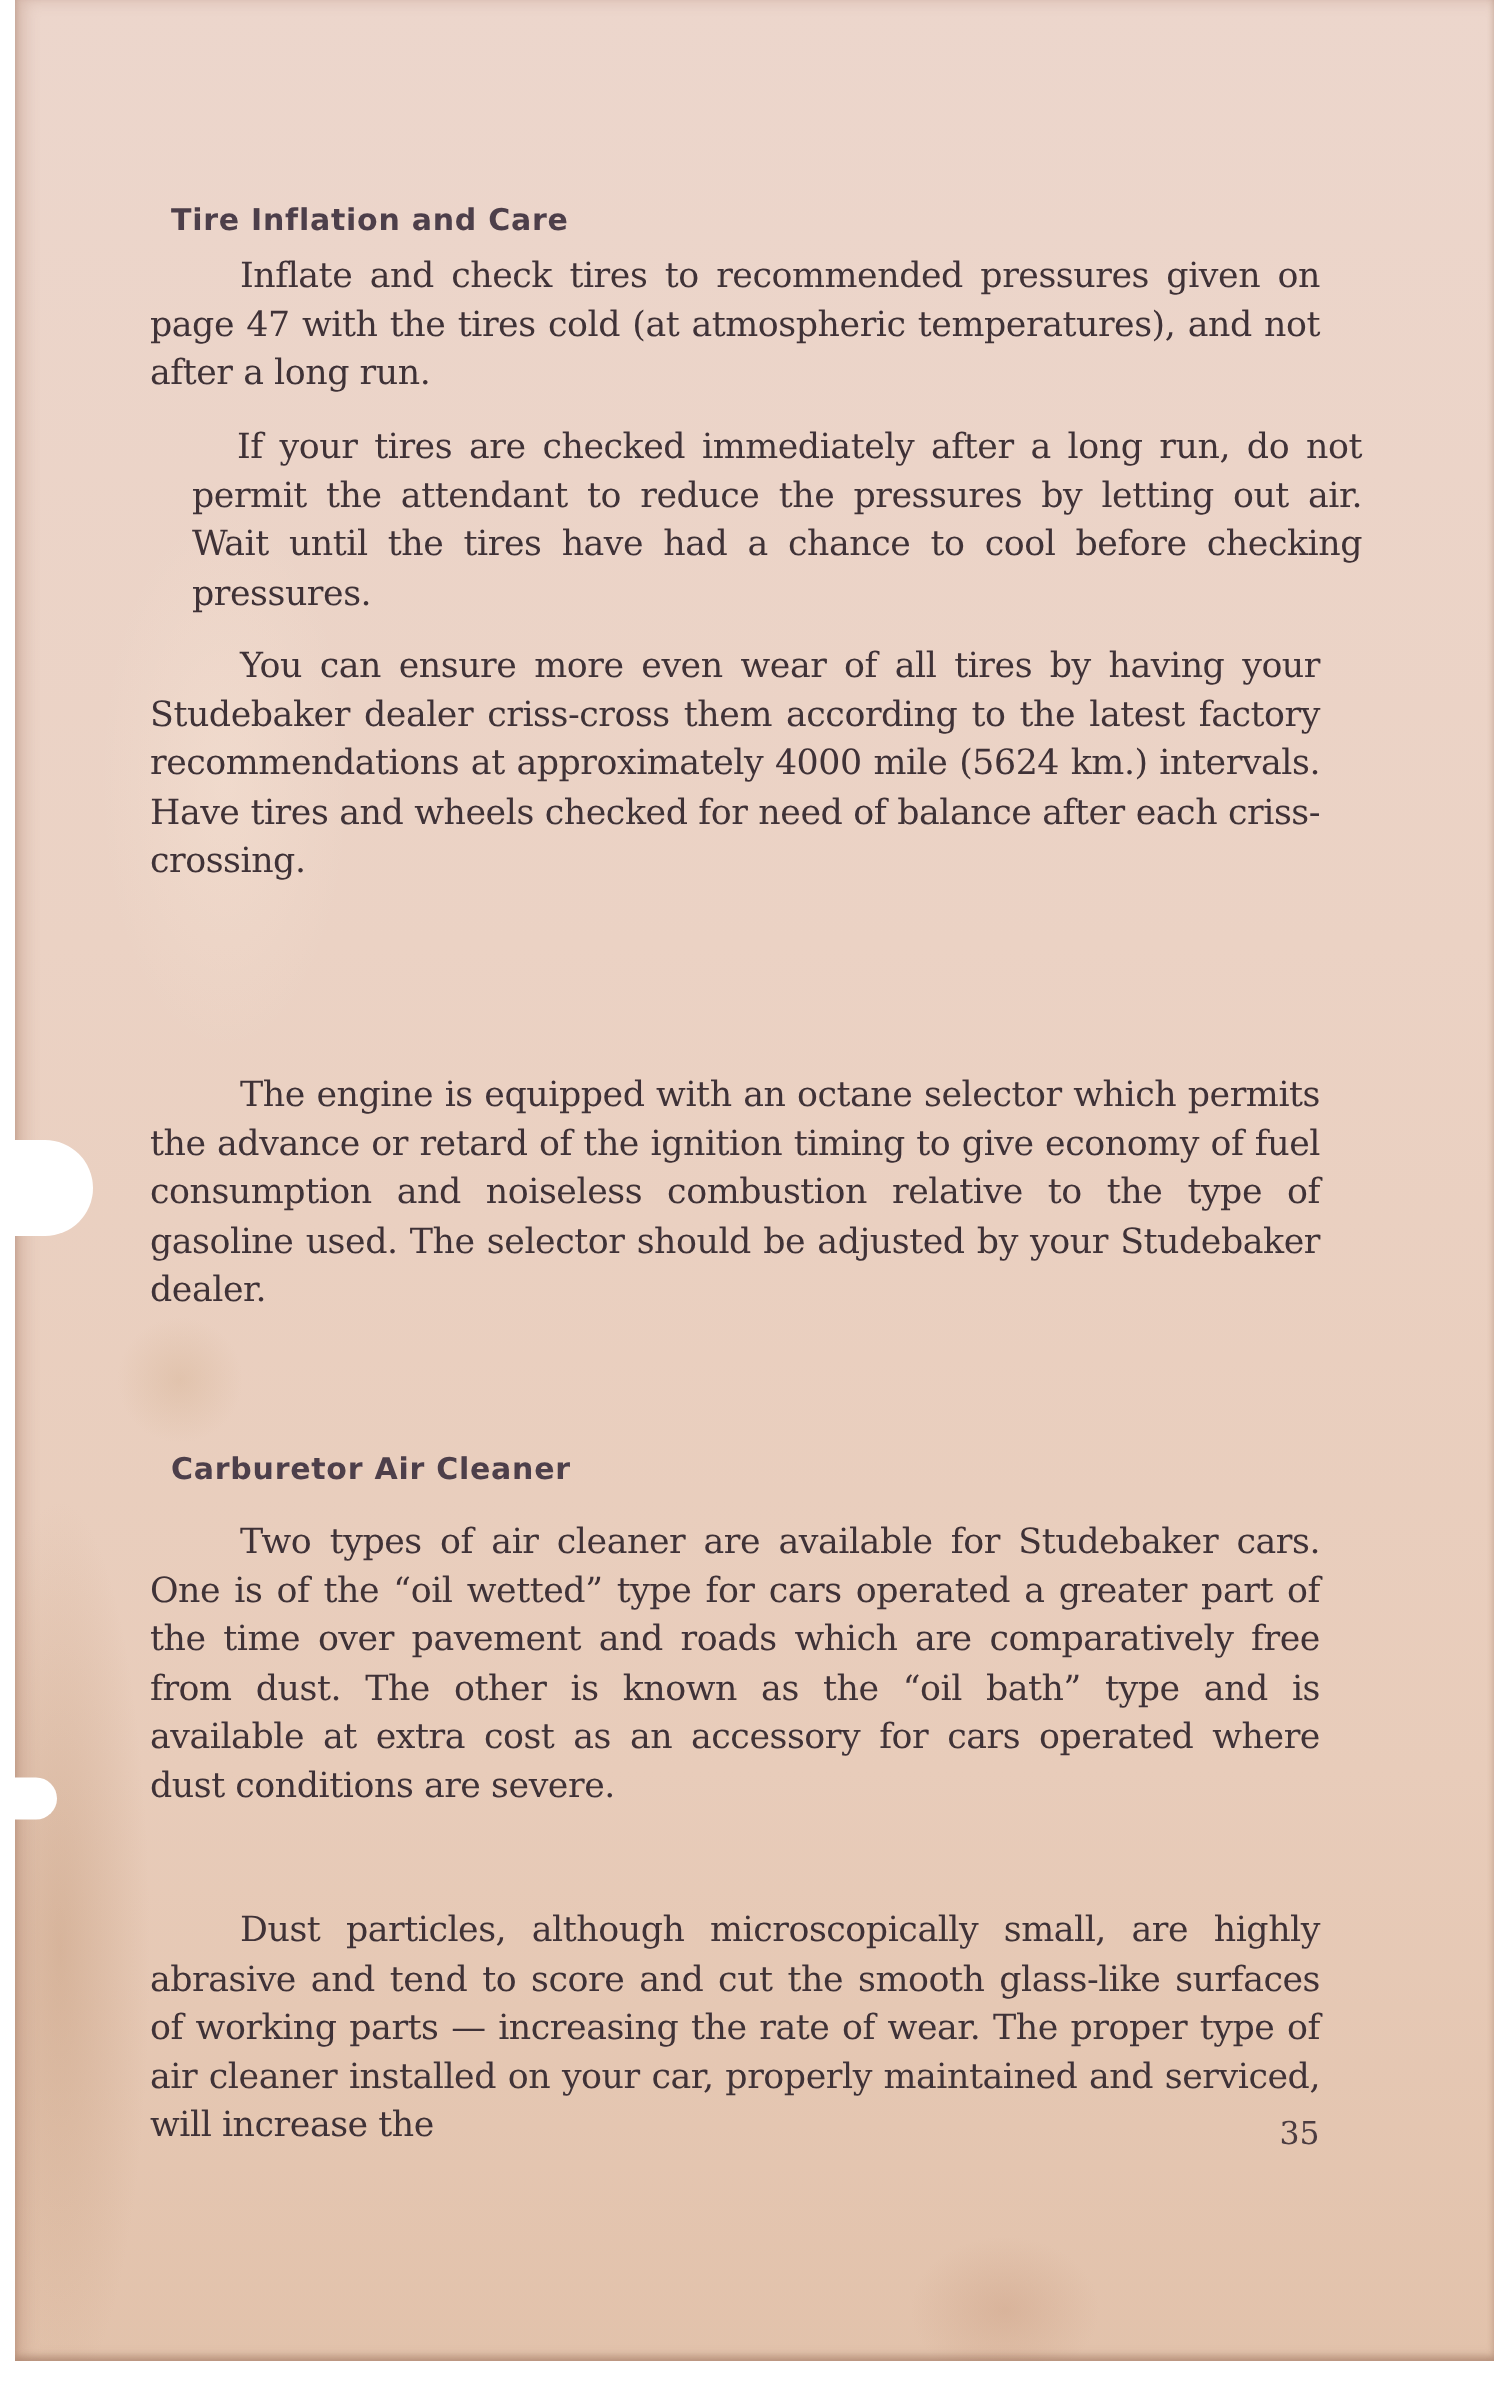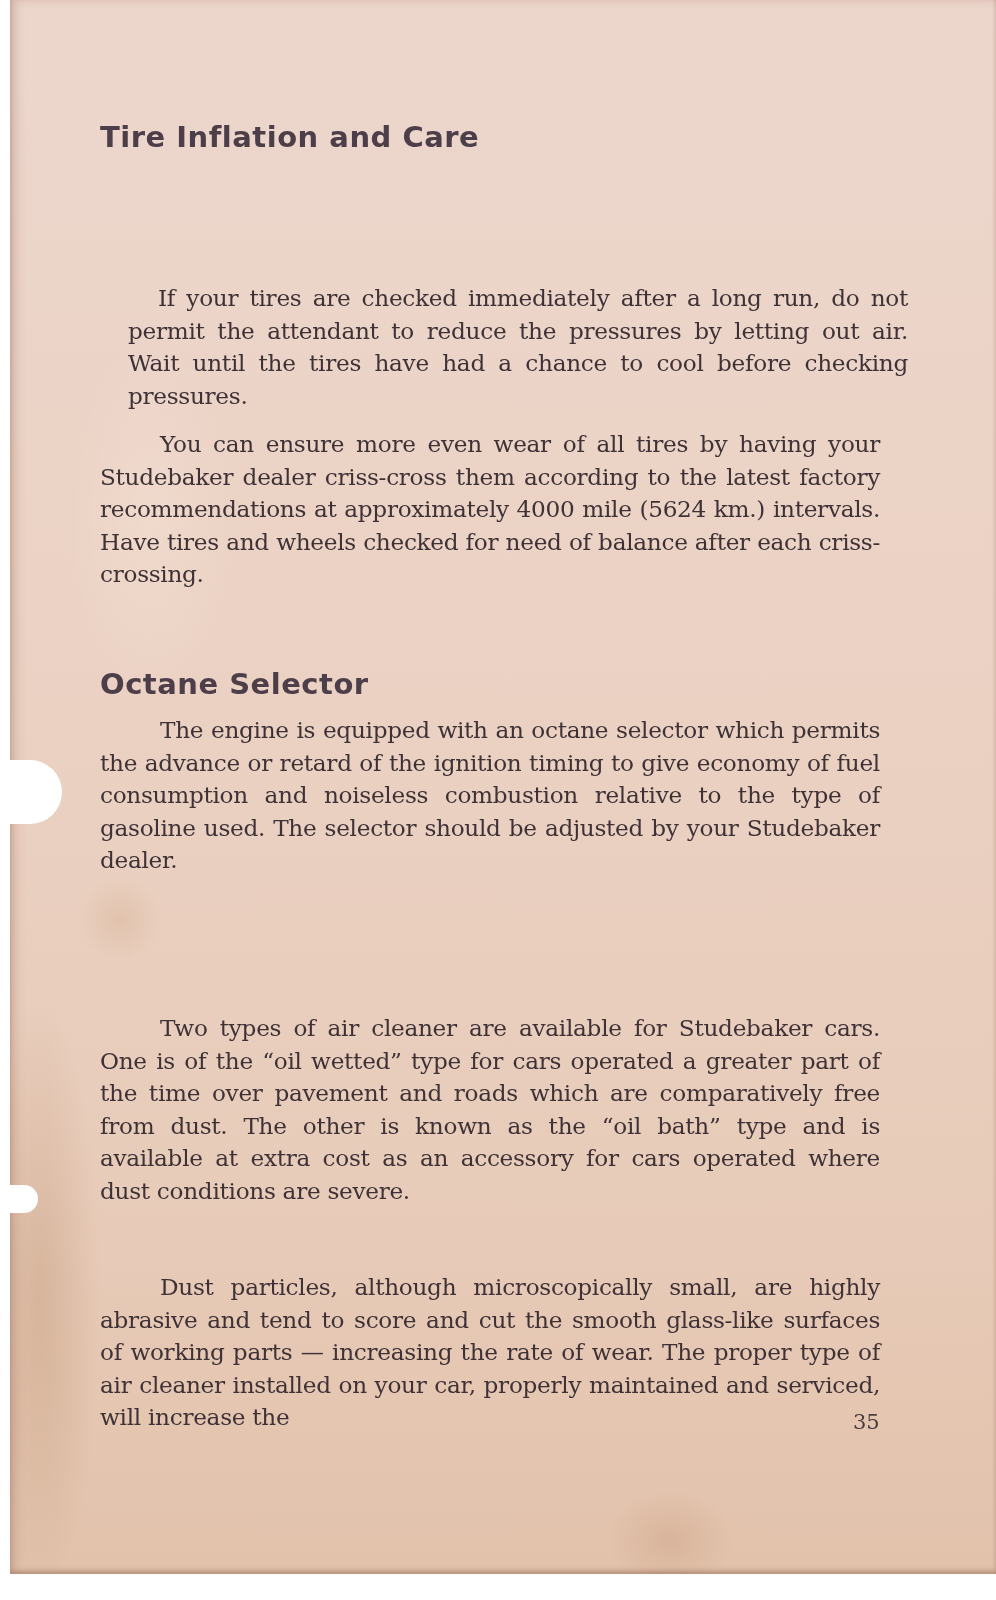--- a/index.html
+++ b/index.html
@@ -43,24 +43,24 @@
       width: 28px;
       height: 28px;
       background: #ffffff;
       border-radius: 0 14px 14px 0;
     }
     .heading {
       position: absolute;
       left: 90px;
       font-family: "DejaVu Sans", sans-serif;
       font-weight: bold;
-      font-size: 29px;
+      font-size: 20px;
       color: #4d3f4a;
       letter-spacing: 0.5px;
-      margin: 0;
+      margin: 14px;
       white-space: nowrap;
     }
     .para {
       position: absolute;
       left: 90px;
       width: 780px;
       font-family: "DejaVu Serif", serif;
       font-size: 23.2px;
       line-height: 32.6px;
       color: #3f3237;
@@ -81,23 +81,24 @@
     }
   </style>
 </head>
 <body>
 
 <div class="page">
   <div class="notch"></div>
   <div class="notch2"></div>
 
   <h2 class="heading" style="top:120px;">Tire Inflation and Care</h2>
+  <p class="para" style="top:168px;">Inflate and check tires to recommended pressures given on page 47 with the tires cold (at atmospheric temperatures), and not after a long run.</p>
   <p class="para indent-small" style="top:282px;">If your tires are checked immediately after a long run, do not permit the attendant to reduce the pressures by letting out air. Wait until the tires have had a chance to cool before checking pressures.</p>
   <p class="para" style="top:428px;">You can ensure more even wear of all tires by having your Studebaker dealer criss-cross them according to the latest factory recommendations at approximately 4000 mile (5624 km.) intervals. Have tires and wheels checked for need of balance after each criss-crossing.</p>
 
-  <h2 class="heading" style="top:667px;">Octane Selector</h2>
   <p class="para" style="top:714px;">The engine is equipped with an octane selector which permits the advance or retard of the ignition timing to give economy of fuel consumption and noiseless combustion relative to the type of gasoline used. The selector should be adjusted by your Studebaker dealer.</p>
 
+  <h2 class="heading" style="top:953px;">Carburetor Air Cleaner</h2>
   <p class="para" style="top:1002px;margin-top:10px;">Two types of air cleaner are available for Studebaker cars. One is of the “oil wetted” type for cars operated a greater part of the time over pavement and roads which are comparatively free from dust. The other is known as the “oil bath” type and is available at extra cost as an accessory for cars operated where dust conditions are severe.</p>
   <p class="para" style="top:1271px;">Dust particles, although microscopically small, are highly abrasive and tend to score and cut the smooth glass-like surfaces of working parts — increasing the rate of wear. The proper type of air cleaner installed on your car, properly maintained and serviced, will increase the</p>
 
   <div class="page-number">35</div>
 </div>
 
 </body></html>

